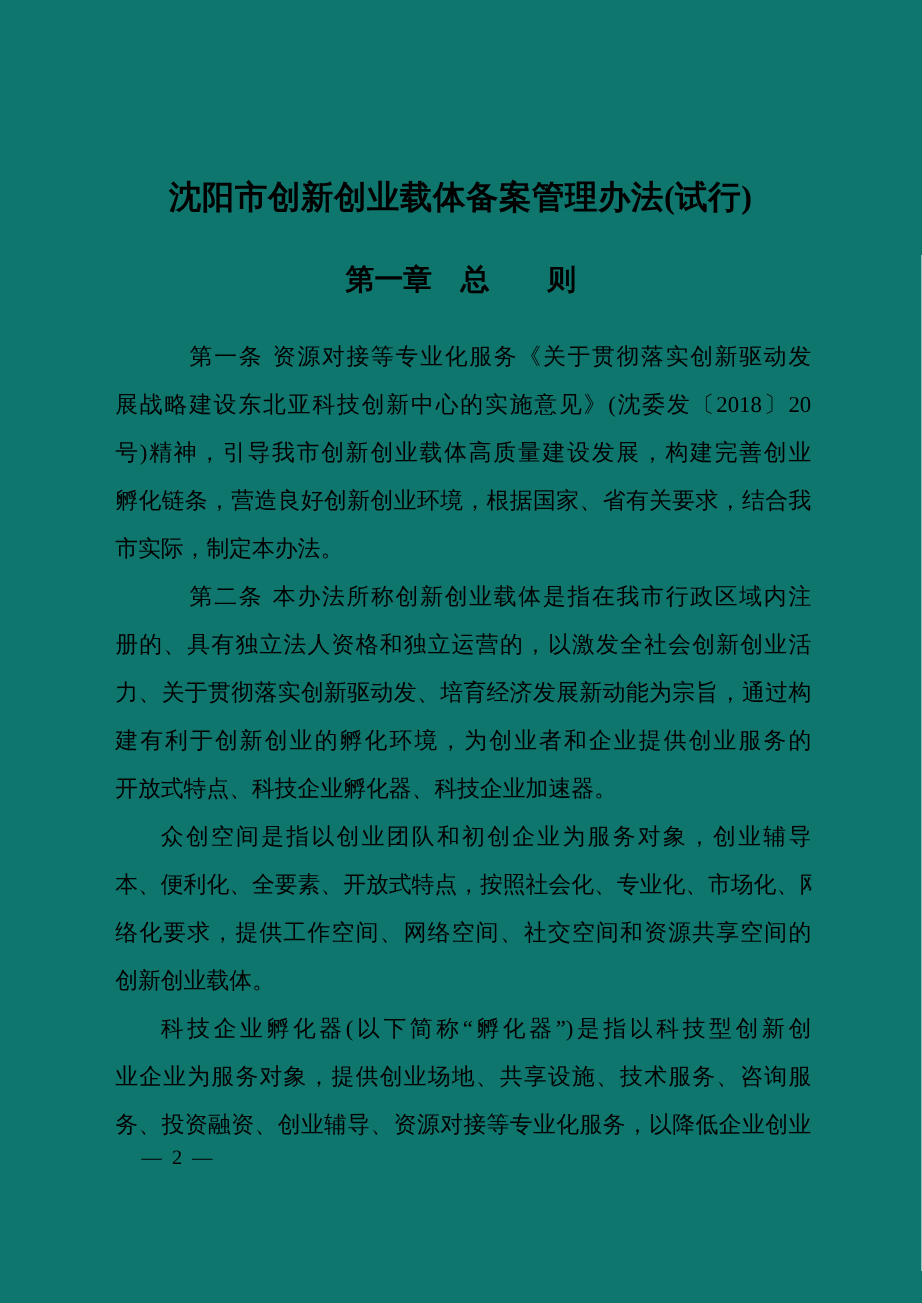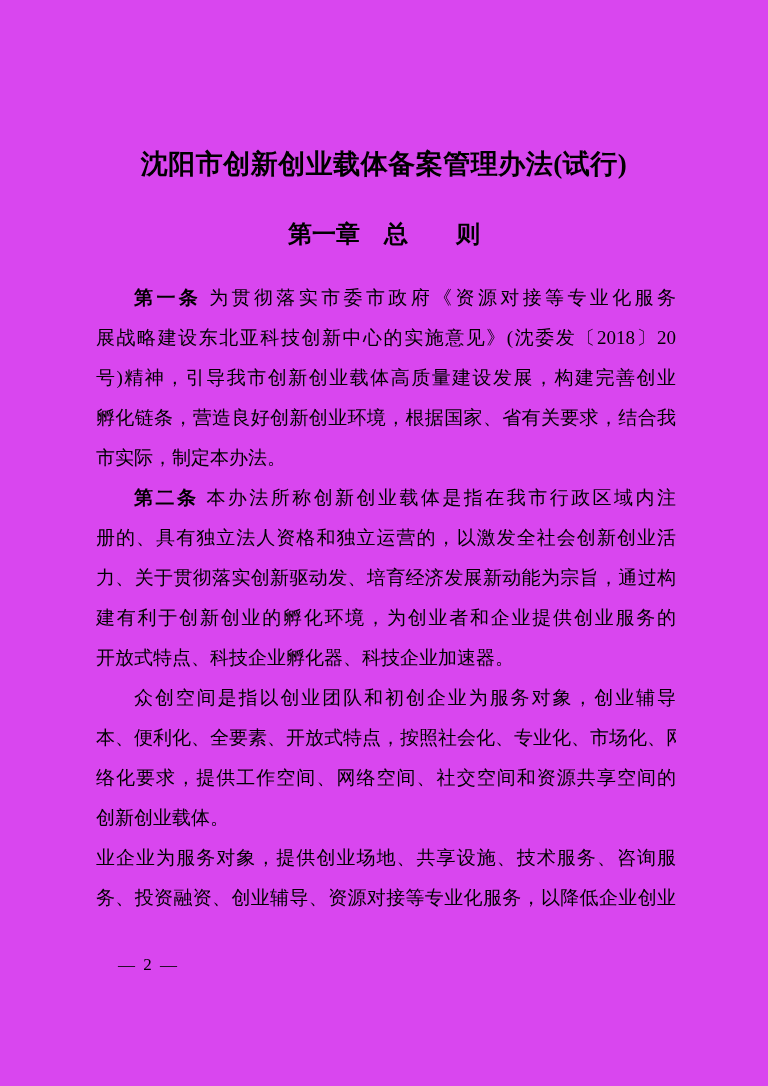--- a/index.html
+++ b/index.html
@@ -1,20 +1,20 @@
 <!DOCTYPE html>
 <html lang="zh"><head>
 <meta charset="utf-8">
 <style>
   html, body { margin: 0; padding: 0; background: #ffffff; }
   .page {
     position: relative;
     width: 768px;
     height: 1086px;
-    background: #d946ef;
+    background: #0f766e;
     color: #000000;
     font-family: "Liberation Serif", "DejaVu Serif", serif;
     overflow: hidden;
   }
   .doc-title {
     position: absolute;
     top: 144px;
     left: 0;
     width: 768px;
     text-align: center;
@@ -49,22 +49,23 @@
     font-size: 19px;
     text-align: justify;
     text-align-last: justify;
     text-justify: inter-ideograph;
     white-space: nowrap;
     overflow: hidden;
   }
   .line.first { padding-left: 38px; }
   .line.short { text-align-last: left; }
   .article-label {
-    font-weight: bold;
+    font-weight: normal;
     margin-right: 8px;
+    margin-left: 24px;
   }
   .page-number {
     position: absolute;
     top: 953px;
     left: 118px;
     font-size: 17px;
     line-height: 24px;
     letter-spacing: 2px;
   }
 </style>
@@ -72,37 +73,38 @@
 <body>
 
 <div class="page">
 
   <div class="doc-title">沈阳市创新创业载体备案管理办法(试行)</div>
 
   <div class="chapter-heading">第一章　总　　则</div>
 
   <div class="body-text">
 
-    <div class="line first"><span class="article-label">第一条</span><span>为贯彻落实市委市政府《资源对接等专业化服务</span></div>
+    <div class="line first"><span class="article-label">第一条</span><span>资源对接等专业化服务《关于贯彻落实创新驱动发</span></div>
     <div class="line">展战略建设东北亚科技创新中心的实施意见》(沈委发〔2018〕20</div>
     <div class="line">号)精神，引导我市创新创业载体高质量建设发展，构建完善创业</div>
     <div class="line">孵化链条，营造良好创新创业环境，根据国家、省有关要求，结合我</div>
     <div class="line short">市实际，制定本办法。</div>
 
     <div class="line first"><span class="article-label">第二条</span><span>本办法所称创新创业载体是指在我市行政区域内注</span></div>
     <div class="line">册的、具有独立法人资格和独立运营的，以激发全社会创新创业活</div>
     <div class="line">力、关于贯彻落实创新驱动发、培育经济发展新动能为宗旨，通过构</div>
     <div class="line">建有利于创新创业的孵化环境，为创业者和企业提供创业服务的</div>
     <div class="line short">开放式特点、科技企业孵化器、科技企业加速器。</div>
 
     <div class="line first">众创空间是指以创业团队和初创企业为服务对象，创业辅导</div>
     <div class="line">本、便利化、全要素、开放式特点，按照社会化、专业化、市场化、网</div>
     <div class="line">络化要求，提供工作空间、网络空间、社交空间和资源共享空间的</div>
     <div class="line short">创新创业载体。</div>
 
+    <div class="line first">科技企业孵化器(以下简称“孵化器”)是指以科技型创新创</div>
     <div class="line">业企业为服务对象，提供创业场地、共享设施、技术服务、咨询服</div>
     <div class="line">务、投资融资、创业辅导、资源对接等专业化服务，以降低企业创业</div>
 
   </div>
 
   <div class="page-number">— 2 —</div>
 
 </div>
 
 </body></html>

